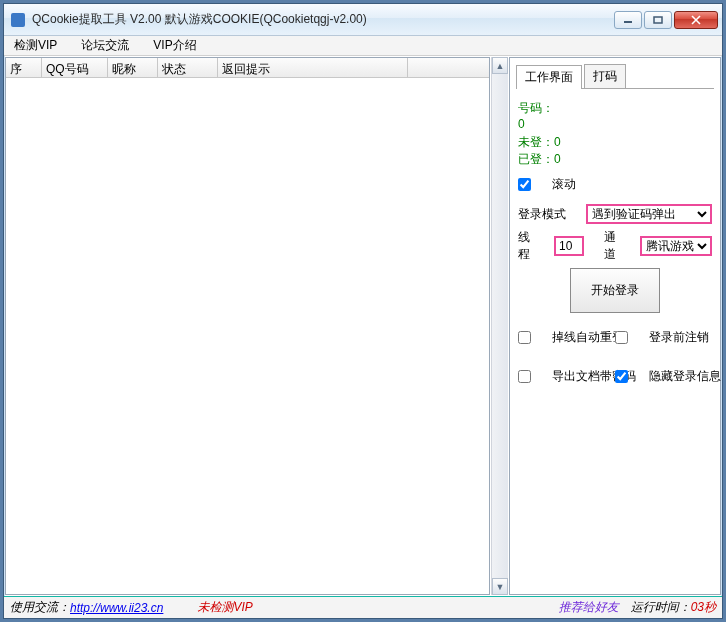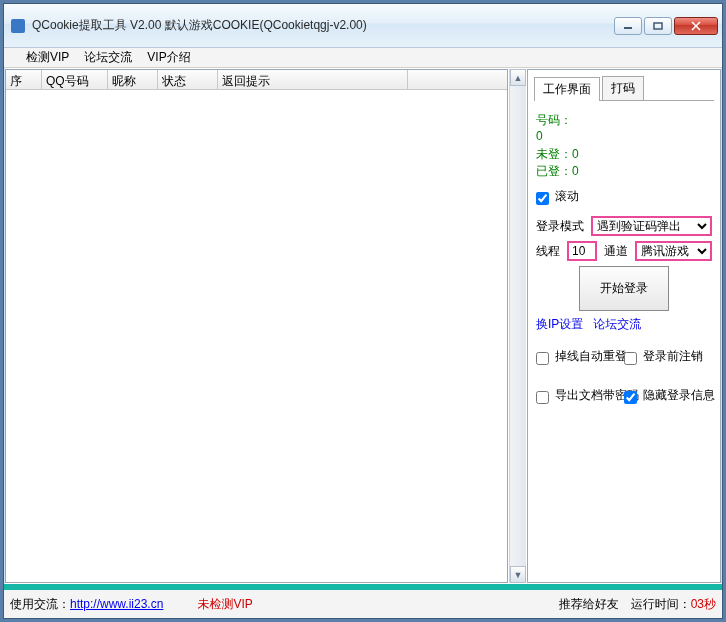--- a/index.html
+++ b/index.html
@@ -1,62 +1,62 @@
 <!DOCTYPE html>
 <html><head>
 <meta charset="utf-8">
 <style>
   * { box-sizing: border-box; font-family: "SimSun", "宋体", Arial, sans-serif; font-size: 12px; }
   body { margin: 0; background: #5a7fa8; padding: 3px; width: 726px; height: 622px; overflow: hidden; }
   .window { width: 720px; height: 616px; background: #fff; border: 1px solid #3b5a7a; box-shadow: 0 0 0 1px #cfe3f7 inset; display: flex; flex-direction: column; position: relative; }
-  .titlebar { height: 44px; background: linear-gradient(#f7fbff,#e4eff9 45%,#d6e7f5 46%,#e8f2fb); display: flex; align-items: center; padding: 0 4px; border-bottom: 1px solid #b8c8d8; }
+  .titlebar { height: 32px; background: linear-gradient(#f7fbff,#e4eff9 45%,#d6e7f5 46%,#e8f2fb); display: flex; align-items: center; padding: 0 4px; border-bottom: 1px solid #b8c8d8; }
   .titlebar .appicon { width: 16px; height: 16px; margin: 0 6px 0 2px; }
   .titlebar .title { flex: 1; color: #2a2a2a; white-space: nowrap; overflow: hidden; }
   .winbtns { display: flex; gap: 2px; }
   .winbtn { width: 28px; height: 18px; border: 1px solid #8aa8c4; border-radius: 3px; background: linear-gradient(#fefefe,#dbe8f4); display: flex; align-items: center; justify-content: center; color: #405a73; }
   .winbtn.max { width: 28px; }
   .winbtn.close { width: 44px; background: linear-gradient(#f08f84,#d94c3d 45%,#c53a2c 46%,#e26a5d); color: #fff; border-color: #802318; }
-  .menubar { height: 20px; background: #f4f4f4; border-bottom: 1px solid #d0d0d0; display: flex; align-items: center; padding: 0 16px; gap: 3px; }
+  .menubar { height: 20px; background: #f4f4f4; border-bottom: 1px solid #d0d0d0; display: flex; align-items: center; padding: 0 4px; gap: 12px; }
   .menubar span { padding: 2px 6px; }
 
   .client { flex: 1; display: flex; padding: 0; position: relative; }
   .tablepane { flex: 1; border: 1px solid #9aa8b8; margin: 1px; display: flex; flex-direction: column; background: #fff; min-width: 0; }
   .thead { display: flex; height: 20px; background: linear-gradient(#fcfcfc,#ececec); border-bottom: 1px solid #c8c8c8; }
   .th { border-right: 1px solid #c8c8c8; padding: 3px 4px; text-align: left; white-space: nowrap; overflow: hidden; }
   .tbody { flex: 1; background: #fff; overflow: auto; }
   .vscroll { width: 17px; background: linear-gradient(90deg,#f0f2f5,#e3e7ee); border-left: 1px solid #d0d4dc; position: relative; margin: 1px 1px 1px 0; }
   .vscroll .arrow { height: 17px; background: linear-gradient(#fdfdfd,#dce3ec); border: 1px solid #b5c0ce; display: flex; align-items: center; justify-content: center; color: #5a6d82; font-size: 9px; }
   .vscroll .track { position: absolute; top: 17px; bottom: 17px; left: 0; right: 0; }
   .vscroll .bot { position: absolute; bottom: 0; left: 0; right: 0; }
 
-  .sidepanel { width: 194px; margin: 1px 1px 1px 0; border: 1px solid #9aa8b8; background: #fff; display: flex; flex-direction: column; }
+  .sidepanel { width: 212px; margin: 1px 1px 1px 0; border: 1px solid #9aa8b8; background: #fff; display: flex; flex-direction: column; }
   .tabs { display: flex; margin: 6px 6px 0 6px; align-items: flex-end; border-bottom: 1px solid #a8a8a8; }
   .tab { padding: 3px 8px; border: 1px solid #a8a8a8; border-bottom: none; background: #f4f4f4; margin-right: 2px; position: relative; }
   .tab.active { background: #fff; top: 1px; }
   .panelbody { padding: 8px 8px; }
   .statline { color: #008000; margin: 3px 0; display: flex; flex-direction: column; }
   .statline .half { width: 50%; }
-  .row { margin: 5px 0; display: flex; align-items: center; gap: 7px; }
+  .row { margin: 5px 0; display: flex; align-items: center; gap: 20px; }
   .sel, .txt { border: 2px solid #ec4899; background: #fff; height: 20px; }
   .sel { height: 20px; }
   .txt { padding: 0 3px; }
   .btn { border: 1px solid #8a8a8a; background: linear-gradient(#fdfdfd,#e8e8e8); padding: 13px 20px; margin: 5px auto; display: block; }
   .bluelink { color: #0000ee; margin: 4px 0; }
   .bluelink span { margin-right: 10px; }
-  .chk { display: flex; align-items: flex-end; gap: 3px; margin: 11px 0; }
+  .chk { display: flex; align-items: center; gap: 18px; margin: 11px 0; }
   .chk input { margin: 0 3px 0 0; }
   .chkrow { display: flex; }
   .chkrow .chk { width: 50%; white-space: nowrap; }
 
-  .statusbar { height: 34px; border-top: 6px solid #14b8a6; background: #f4f4f4; display: flex; align-items: center; padding: 0 6px; font-size: 12px; }
+  .statusbar { height: 22px; border-top: 1px solid #14b8a6; background: #f4f4f4; display: flex; align-items: center; padding: 0 6px; font-size: 12px; font-style: italic; }
   .statusbar .seg { white-space: nowrap; }
   .sb-link { color: #0000ee; text-decoration: underline; margin-right: 14px; }
   .sb-red { color: #d00000; margin-left: 20px; }
   .sb-spacer { flex: 1; }
-  .sb-rec { color: #000000; margin-right: 12px; }
+  .sb-rec { color: #6d28d9; margin-right: 12px; }
   .sb-time { }
   .sb-time .v { color: #d00000; }
 </style>
 </head>
 <body>
 
 <div class="window">
   <div class="titlebar">
     <svg class="appicon" viewBox="0 0 16 16">
         <rect x="1" y="1" width="14" height="14" rx="2" fill="#3a78c6"></rect>
@@ -133,21 +133,20 @@
         </div>
         <div class="row">
           <span>线程</span>
           <input class="txt" style="width: 30px;" value="10">
           <span>通道</span>
           <select class="sel" style="flex:1"><option>腾讯游戏</option></select>
         </div>
 
         <button class="btn">开始登录</button>
 
-        <div class="bluelink"><span>换IP设置</span><span>论坛交流</span></div>
 
         <div class="chkrow">
           <div class="chk">
               <input type="checkbox" style="">
               <span>掉线自动重登</span>
             </div>
           <div class="chk">
               <input type="checkbox" style="">
               <span>登录前注销</span>
             </div>

